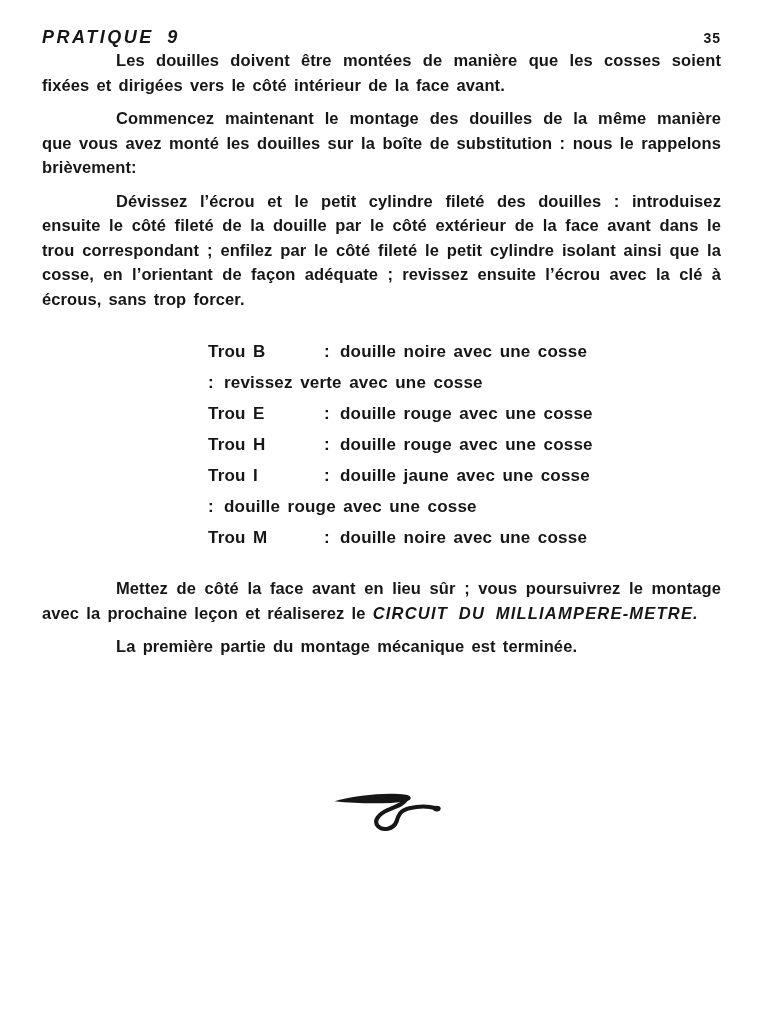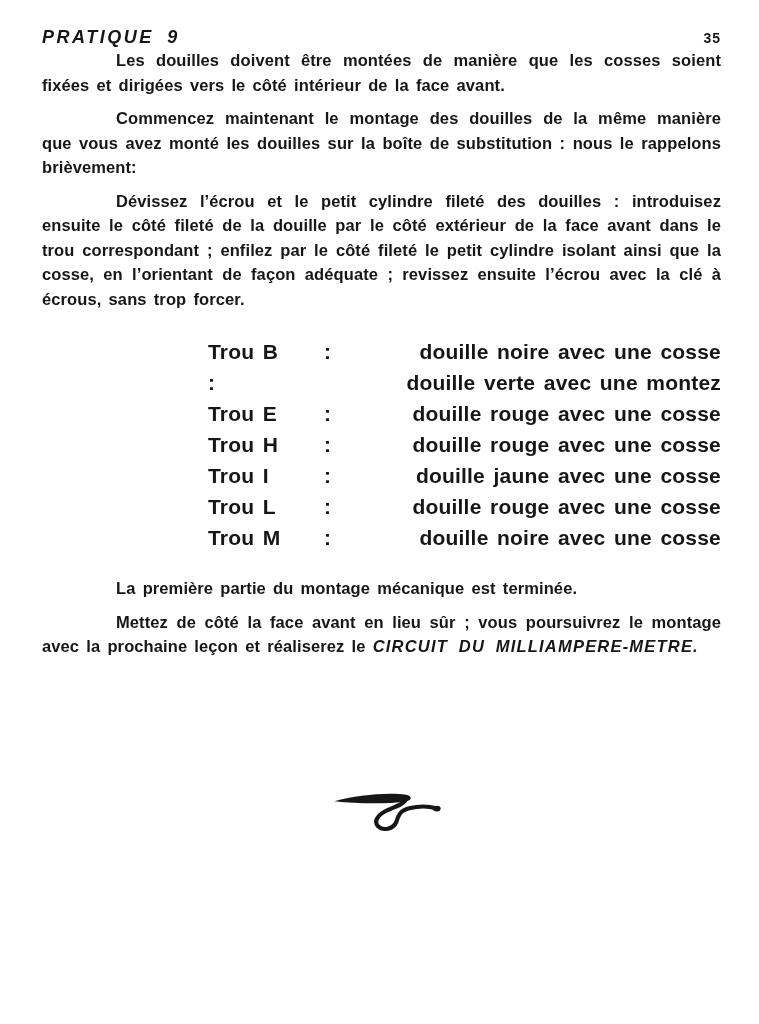--- a/index.html
+++ b/index.html
@@ -53,35 +53,34 @@
     font-style: italic;
     letter-spacing: 1.2px;
     word-spacing: 5px;
   }
   .trou-list {
     margin: 25px 0 23px 166px;
   }
   .trou-row {
     display: flex;
     line-height: 31px;
-    font-size: 21px;
+    font-size: 17px;
     letter-spacing: 0.2px;
     word-spacing: 2.5px;
   }
   .trou-label {
     width: 116px;
     flex: 0 0 auto;
   }
   .trou-sep {
     width: 16px;
     flex: 0 0 auto;
   }
   .trou-desc {
     flex: 1;
-    text-align: right;
   }
   .flourish-wrap {
     margin-top: 114px;
     text-align: center;
   }
   .flourish {
     display: inline-block;
     width: 192px;
     height: 64px;
     transform: translateX(10px);
@@ -107,52 +106,51 @@
 
 
     <div class="trou-list">
       <div class="trou-row">
         <span class="trou-label">Trou B</span>
         <span class="trou-sep">:</span>
         <span class="trou-desc">douille noire avec une cosse</span>
       </div>
       <div class="trou-row">
         <span class="trou-sep">:</span>
-        <span class="trou-desc">douille verte avec une montez</span>
+        <span class="trou-desc">revissez verte avec une cosse</span>
       </div>
       <div class="trou-row">
         <span class="trou-label">Trou E</span>
         <span class="trou-sep">:</span>
         <span class="trou-desc">douille rouge avec une cosse</span>
       </div>
       <div class="trou-row">
         <span class="trou-label">Trou H</span>
         <span class="trou-sep">:</span>
         <span class="trou-desc">douille rouge avec une cosse</span>
       </div>
       <div class="trou-row">
         <span class="trou-label">Trou I</span>
         <span class="trou-sep">:</span>
         <span class="trou-desc">douille jaune avec une cosse</span>
       </div>
       <div class="trou-row">
-        <span class="trou-label">Trou L</span>
         <span class="trou-sep">:</span>
         <span class="trou-desc">douille rouge avec une cosse</span>
       </div>
       <div class="trou-row">
         <span class="trou-label">Trou M</span>
         <span class="trou-sep">:</span>
         <span class="trou-desc">douille noire avec une cosse</span>
       </div>
     </div>
 
+    <p class="para"><span>Mettez de côté la face avant en lieu sûr ; vous poursuivrez le montage avec la prochaine leçon et réaliserez le </span><span class="accent">CIRCUIT DU MILLIAMPERE-METRE.</span></p>
+
     <p class="para">La première partie du montage mécanique est terminée.</p>
-
-    <p class="para"><span>Mettez de côté la face avant en lieu sûr ; vous poursuivrez le montage avec la prochaine leçon et réaliserez le </span><span class="accent">CIRCUIT DU MILLIAMPERE-METRE.</span></p>
 
     <div class="flourish-wrap">
       <svg class="flourish" viewBox="0 0 220 100" xmlns="http://www.w3.org/2000/svg" aria-hidden="true">
 
         <path d="M20 44 C 55 35, 100 30, 132 34 C 141 35.5, 142 42, 133 44 C 100 49, 58 48, 20 44 Z" fill="#161616"></path>
 
         <path d="M133 39 C 130 49, 114 53, 103 58 C 88 65, 81 75, 88 83 C 96 91, 112 88, 117 76 C 120 66, 123 58, 137 55 C 152 51.5, 168 52, 179 55" fill="none" stroke="#161616" stroke-width="6.5" stroke-linecap="round"></path>
 
         <ellipse cx="180" cy="55.5" rx="6" ry="4.5" fill="#161616"></ellipse>
       </svg>

